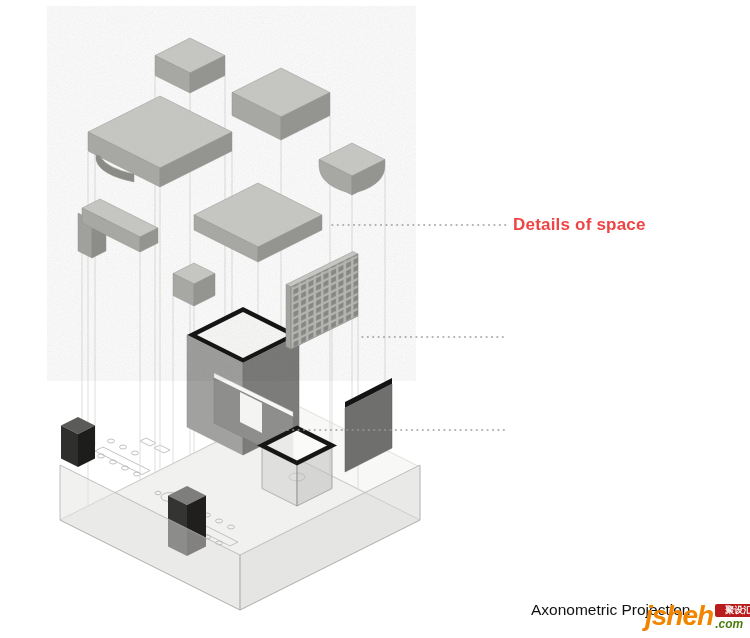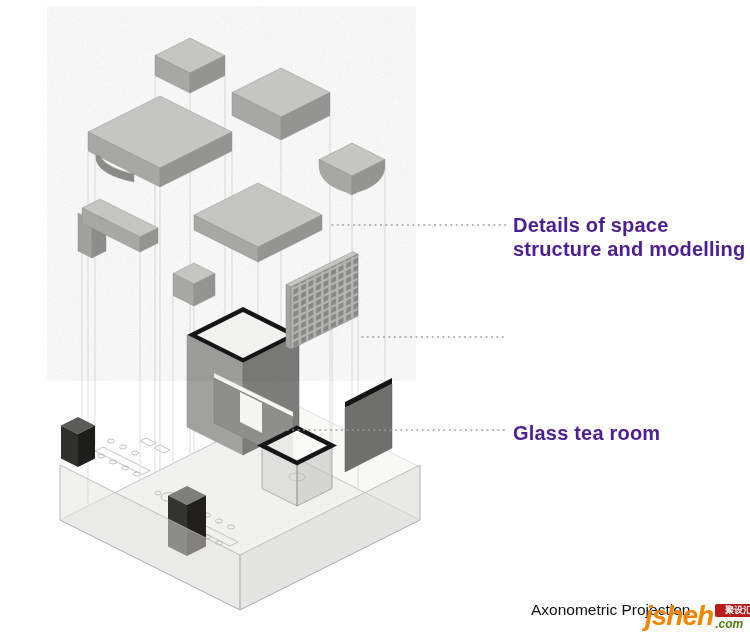--- a/index.html
+++ b/index.html
@@ -6,23 +6,23 @@
     margin: 0; padding: 0;
     width: 750px; height: 638px;
     background: #ffffff;
     font-family: "Liberation Sans", sans-serif;
     overflow: hidden;
   }
   .stage { position: relative; width: 750px; height: 638px; background:#fff; }
   .stage svg { position: absolute; left: 0; top: 0; }
   .ann-label {
     position: absolute;
-    font-size: 20px;
-    font-weight: bold;
-    color: #4c1d95;
+    font-size: 17px;
+    font-weight: bold;
+    color: #ef4444;
     line-height: 24px;
     letter-spacing: 0.2px;
     white-space: nowrap;
   }
   .caption {
     position: absolute;
     left: 531px; top: 593px;
     font-size: 15.5px;
     font-weight: normal;
     color: #111;
@@ -218,23 +218,21 @@
 
     <g stroke="#9b9b99" stroke-width="1.4" stroke-linecap="round" stroke-dasharray="0.8 4.6">
       <line x1="332" y1="225" x2="506" y2="225"></line>
       <line x1="362" y1="337" x2="506" y2="337"></line>
       <line x1="282" y1="430" x2="506" y2="430"></line>
     </g>
   </svg>
 
   <div class="ann-label" style="left:513px; top:213px;">
     <div>Details of space</div>
-    <div>structure and modelling</div>
   </div>
-  <div class="ann-label" style="left:513px; top:421px;">Glass tea room</div>
 
   <div class="caption">Axonometric Projection</div>
 
   <div class="logo">
     <span class="brand">jsheh</span>
     <span class="side">
       <span class="badge">聚设汇</span>
       <span class="tld">.com</span>
     </span>
   </div>

